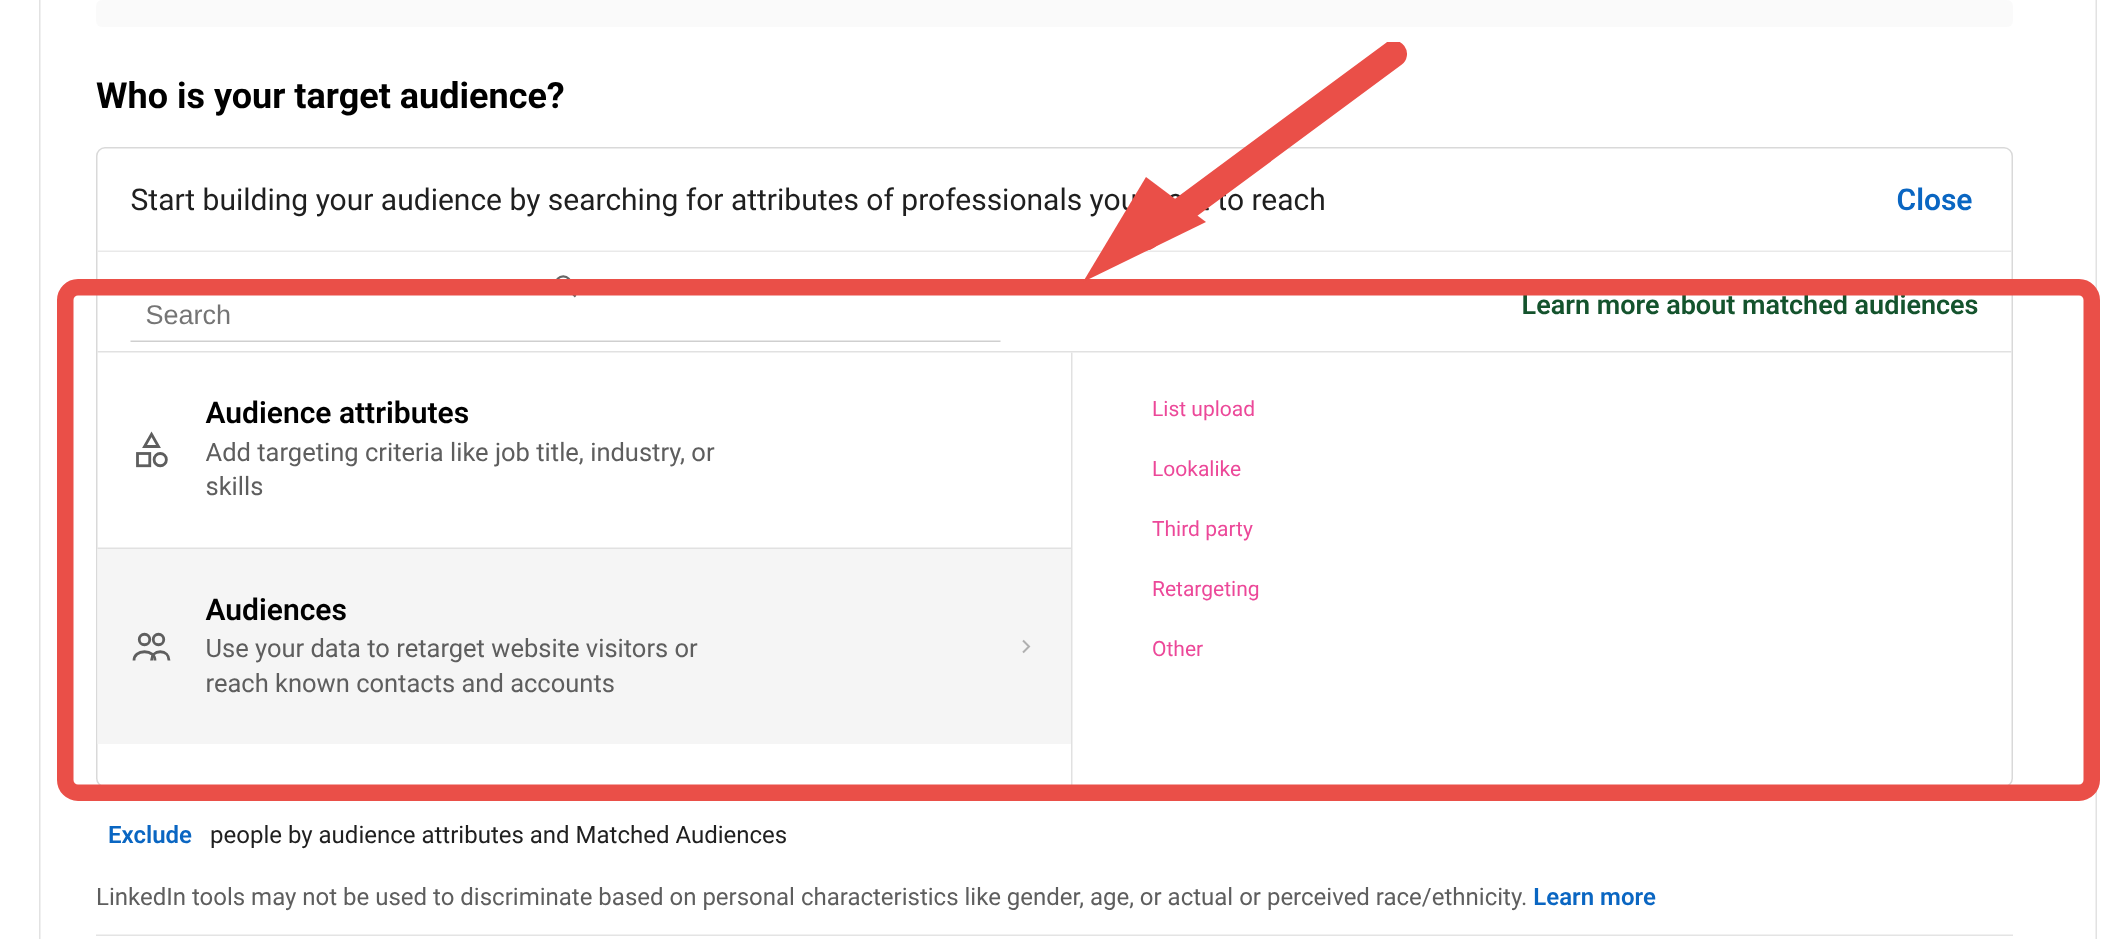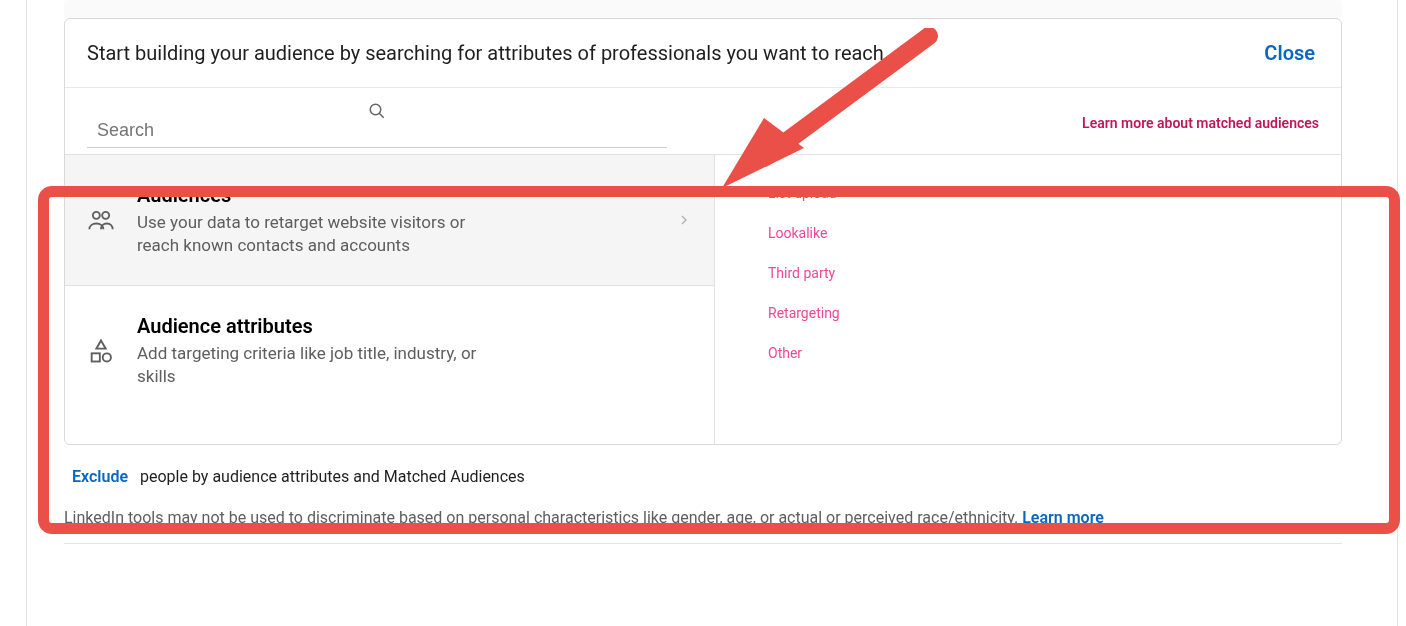--- a/index.html
+++ b/index.html
@@ -74,23 +74,23 @@
     }
     .search-input {
       border: none;
       outline: none;
       font-size: 18px;
       padding-left: 10px;
       width: 100%;
       color: #1f1f1f;
     }
     .learn-more-matched {
-      font-size: 14px;
-      font-weight: 600;
-      color: #be185d;
+      font-size: 18px;
+      font-weight: 600;
+      color: #14532d;
       cursor: pointer;
     }
     .selector-panel {
       display: flex;
       border-top: 1px solid #e1e1e1;
       min-height: 290px;
     }
     .left-col {
       width: 650px;
       border-right: 1px solid #e1e1e1;
@@ -218,69 +218,70 @@
   </style>
 </head>
 <body>
 
 <div class="outer-left-edge"></div>
 <div class="outer-right-edge"></div>
 
 <div class="outer-wrap">
   <div class="top-faded-bar"></div>
 
+  <h2 class="section-title">Who is your target audience?</h2>
 
   <div class="audience-card">
     <div class="card-header">
       <div class="card-header-text">Start building your audience by searching for attributes of professionals you want to reach</div>
       <div class="close-link">Close</div>
     </div>
 
     <div class="search-row">
       <div class="search-input-wrap">
         <svg class="search-icon" viewBox="0 0 24 24" fill="none" stroke="currentColor" stroke-width="2">
           <circle cx="10" cy="10" r="7"></circle>
           <line x1="21" y1="21" x2="15" y2="15"></line>
         </svg>
         <input class="search-input" type="text" placeholder="Search" style="">
       </div>
       <div class="learn-more-matched">Learn more about matched audiences</div>
     </div>
 
     <div class="selector-panel">
       <div class="left-col">
+
+        <div class="cat-item">
+          <svg class="cat-icon" viewBox="0 0 24 24" fill="none" stroke="currentColor" stroke-width="1.6">
+            <polygon points="12 3 16 10 8 10"></polygon>
+            <rect x="4" y="14" width="7" height="7"></rect>
+            <circle cx="17" cy="17.5" r="3.5"></circle>
+          </svg>
+          <div class="cat-text-col">
+            <div class="cat-title">Audience attributes</div>
+            <div class="cat-desc">Add targeting criteria like job title, industry, or skills</div>
+          </div>
+        </div>
 
         <div class="cat-item selected">
           <svg class="cat-icon" viewBox="0 0 24 24" fill="none" stroke="currentColor" stroke-width="1.6">
             <circle cx="8" cy="8" r="3"></circle>
             <circle cx="16" cy="8" r="3"></circle>
             <path d="M2 20c0-3 2.5-5 6-5s6 2 6 5"></path>
             <path d="M12 20c0-3 2-5 5-5s5 2 5 5"></path>
           </svg>
           <div class="cat-text-col">
             <div class="cat-title">Audiences</div>
             <div class="cat-desc">Use your data to retarget website visitors or reach known contacts and accounts</div>
           </div>
           <svg class="chevron" viewBox="0 0 24 24" fill="none" stroke="currentColor" stroke-width="2">
             <polyline points="9 6 15 12 9 18"></polyline>
           </svg>
         </div>
 
-        <div class="cat-item">
-          <svg class="cat-icon" viewBox="0 0 24 24" fill="none" stroke="currentColor" stroke-width="1.6">
-            <polygon points="12 3 16 10 8 10"></polygon>
-            <rect x="4" y="14" width="7" height="7"></rect>
-            <circle cx="17" cy="17.5" r="3.5"></circle>
-          </svg>
-          <div class="cat-text-col">
-            <div class="cat-title">Audience attributes</div>
-            <div class="cat-desc">Add targeting criteria like job title, industry, or skills</div>
-          </div>
-        </div>
-
       </div>
 
       <div class="right-col">
         <div class="opt-item">List upload</div>
         <div class="opt-item">Lookalike</div>
         <div class="opt-item">Third party</div>
         <div class="opt-item">Retargeting</div>
         <div class="opt-item">Other</div>
       </div>
     </div>

